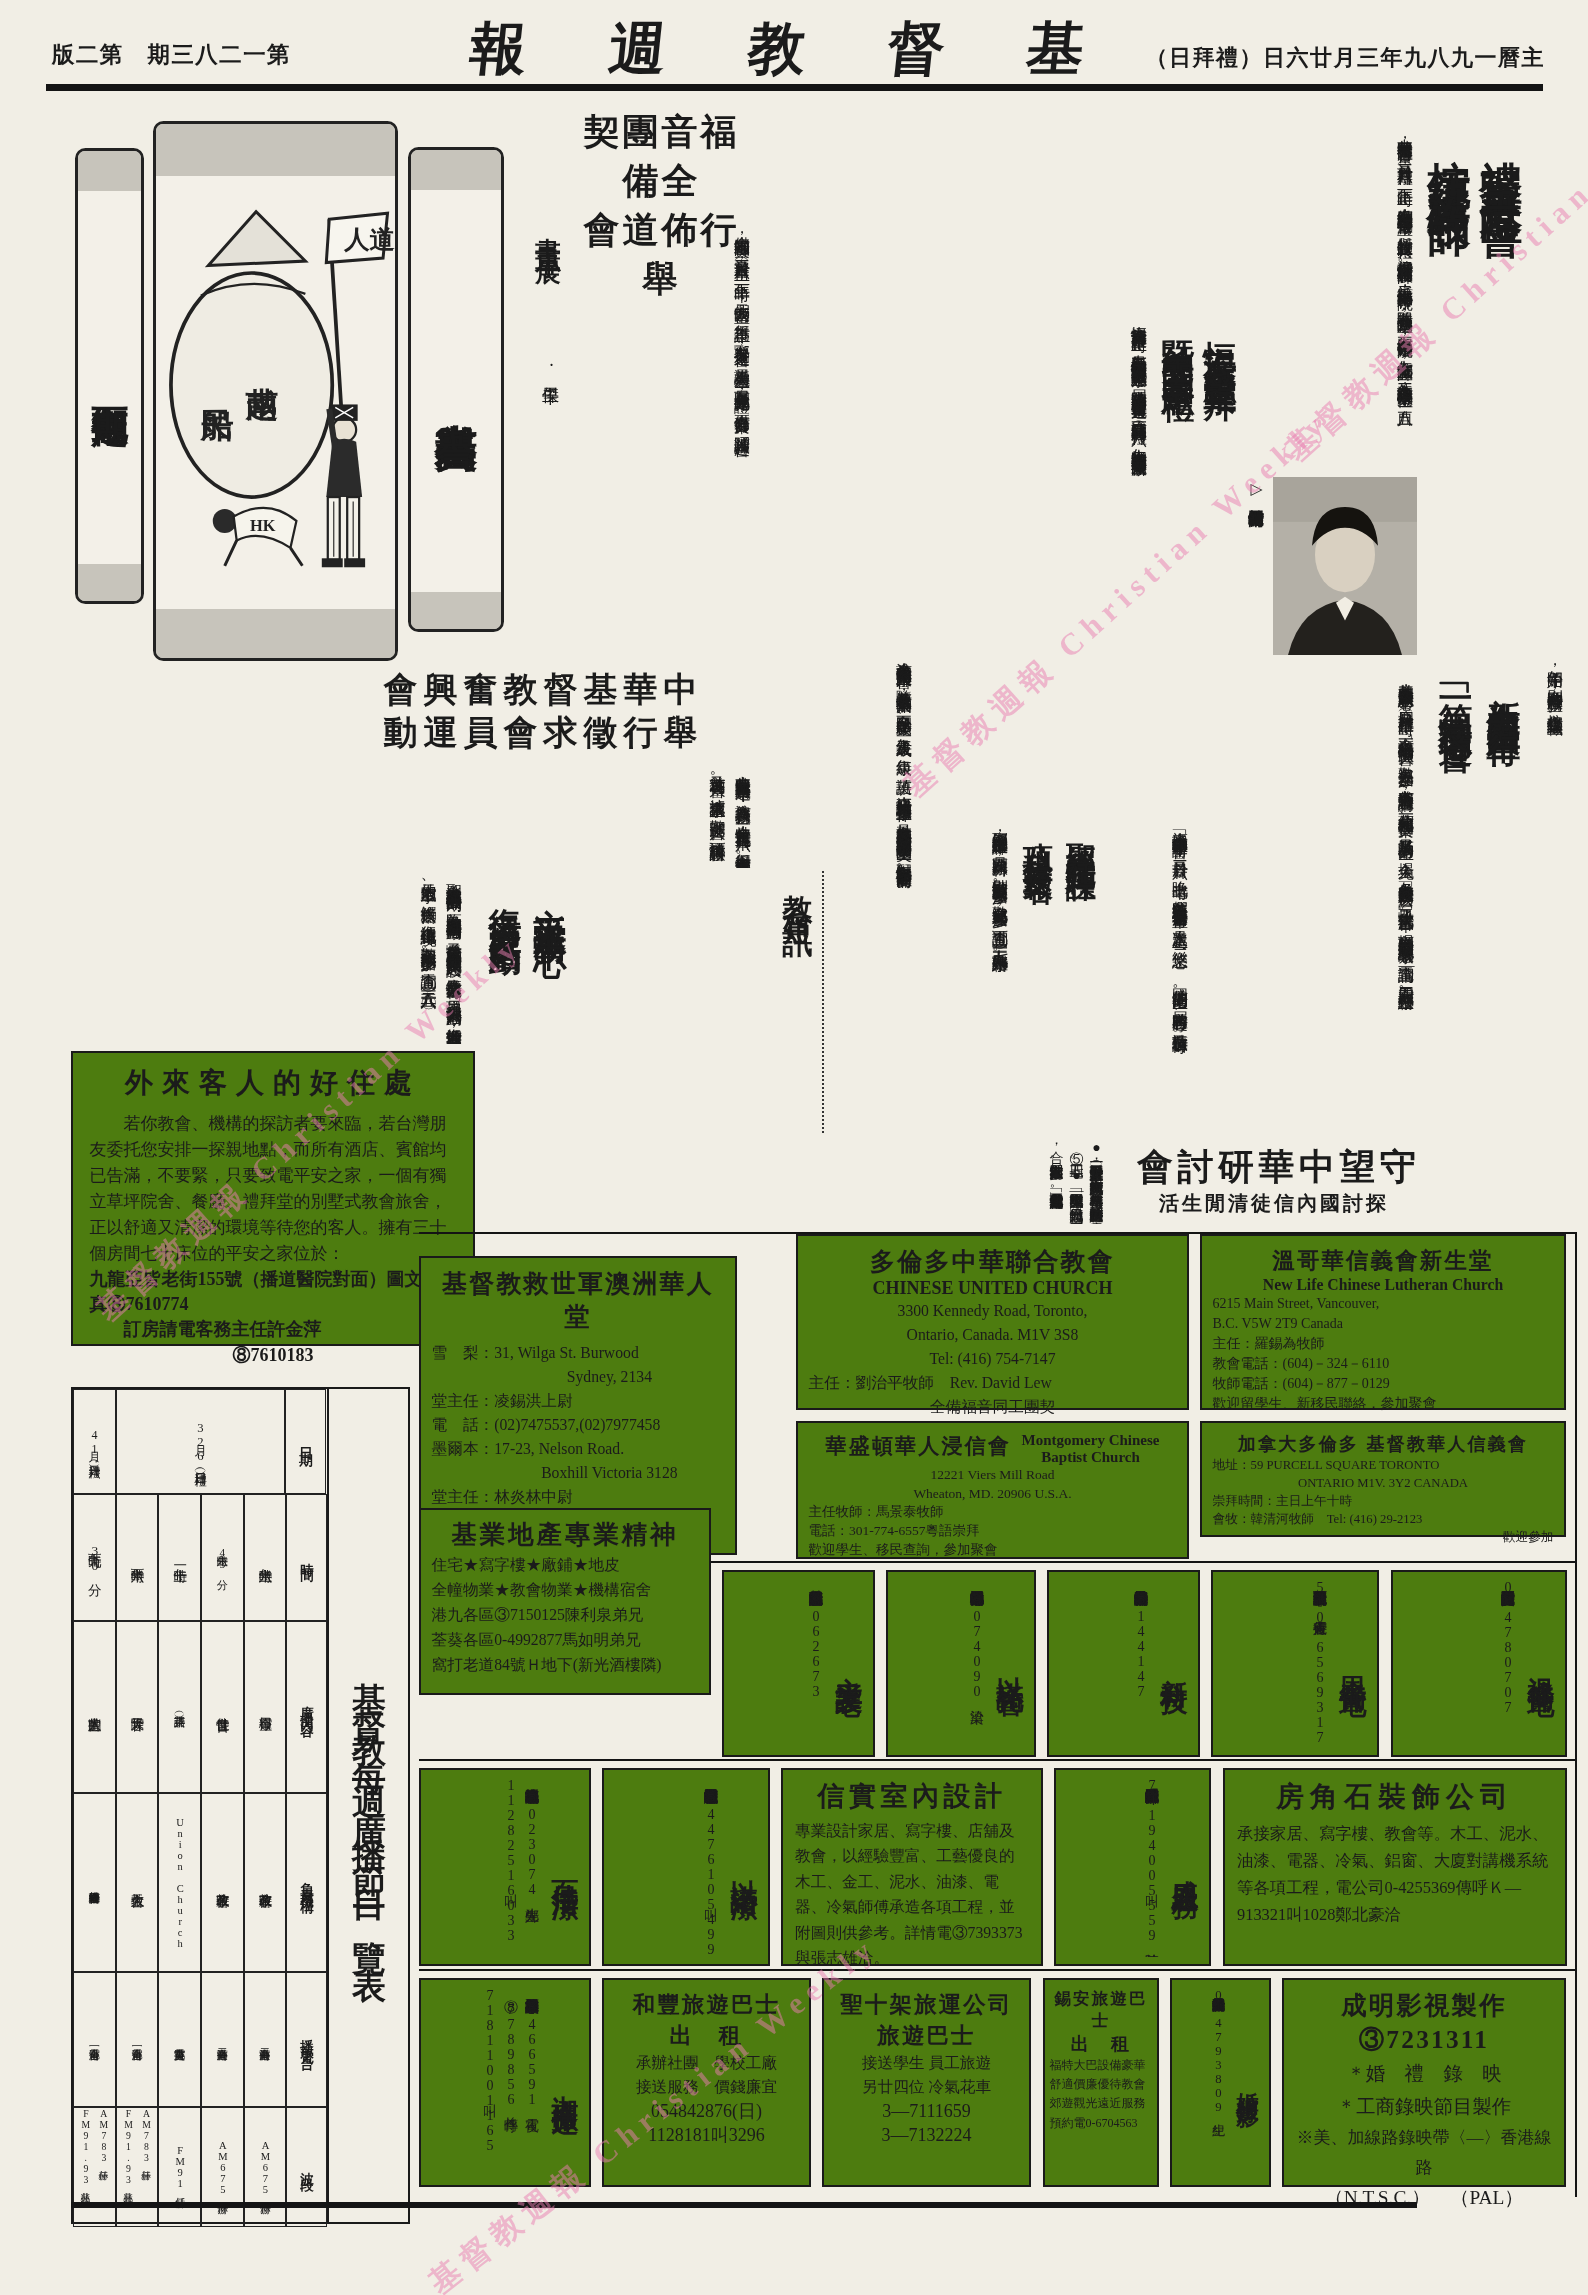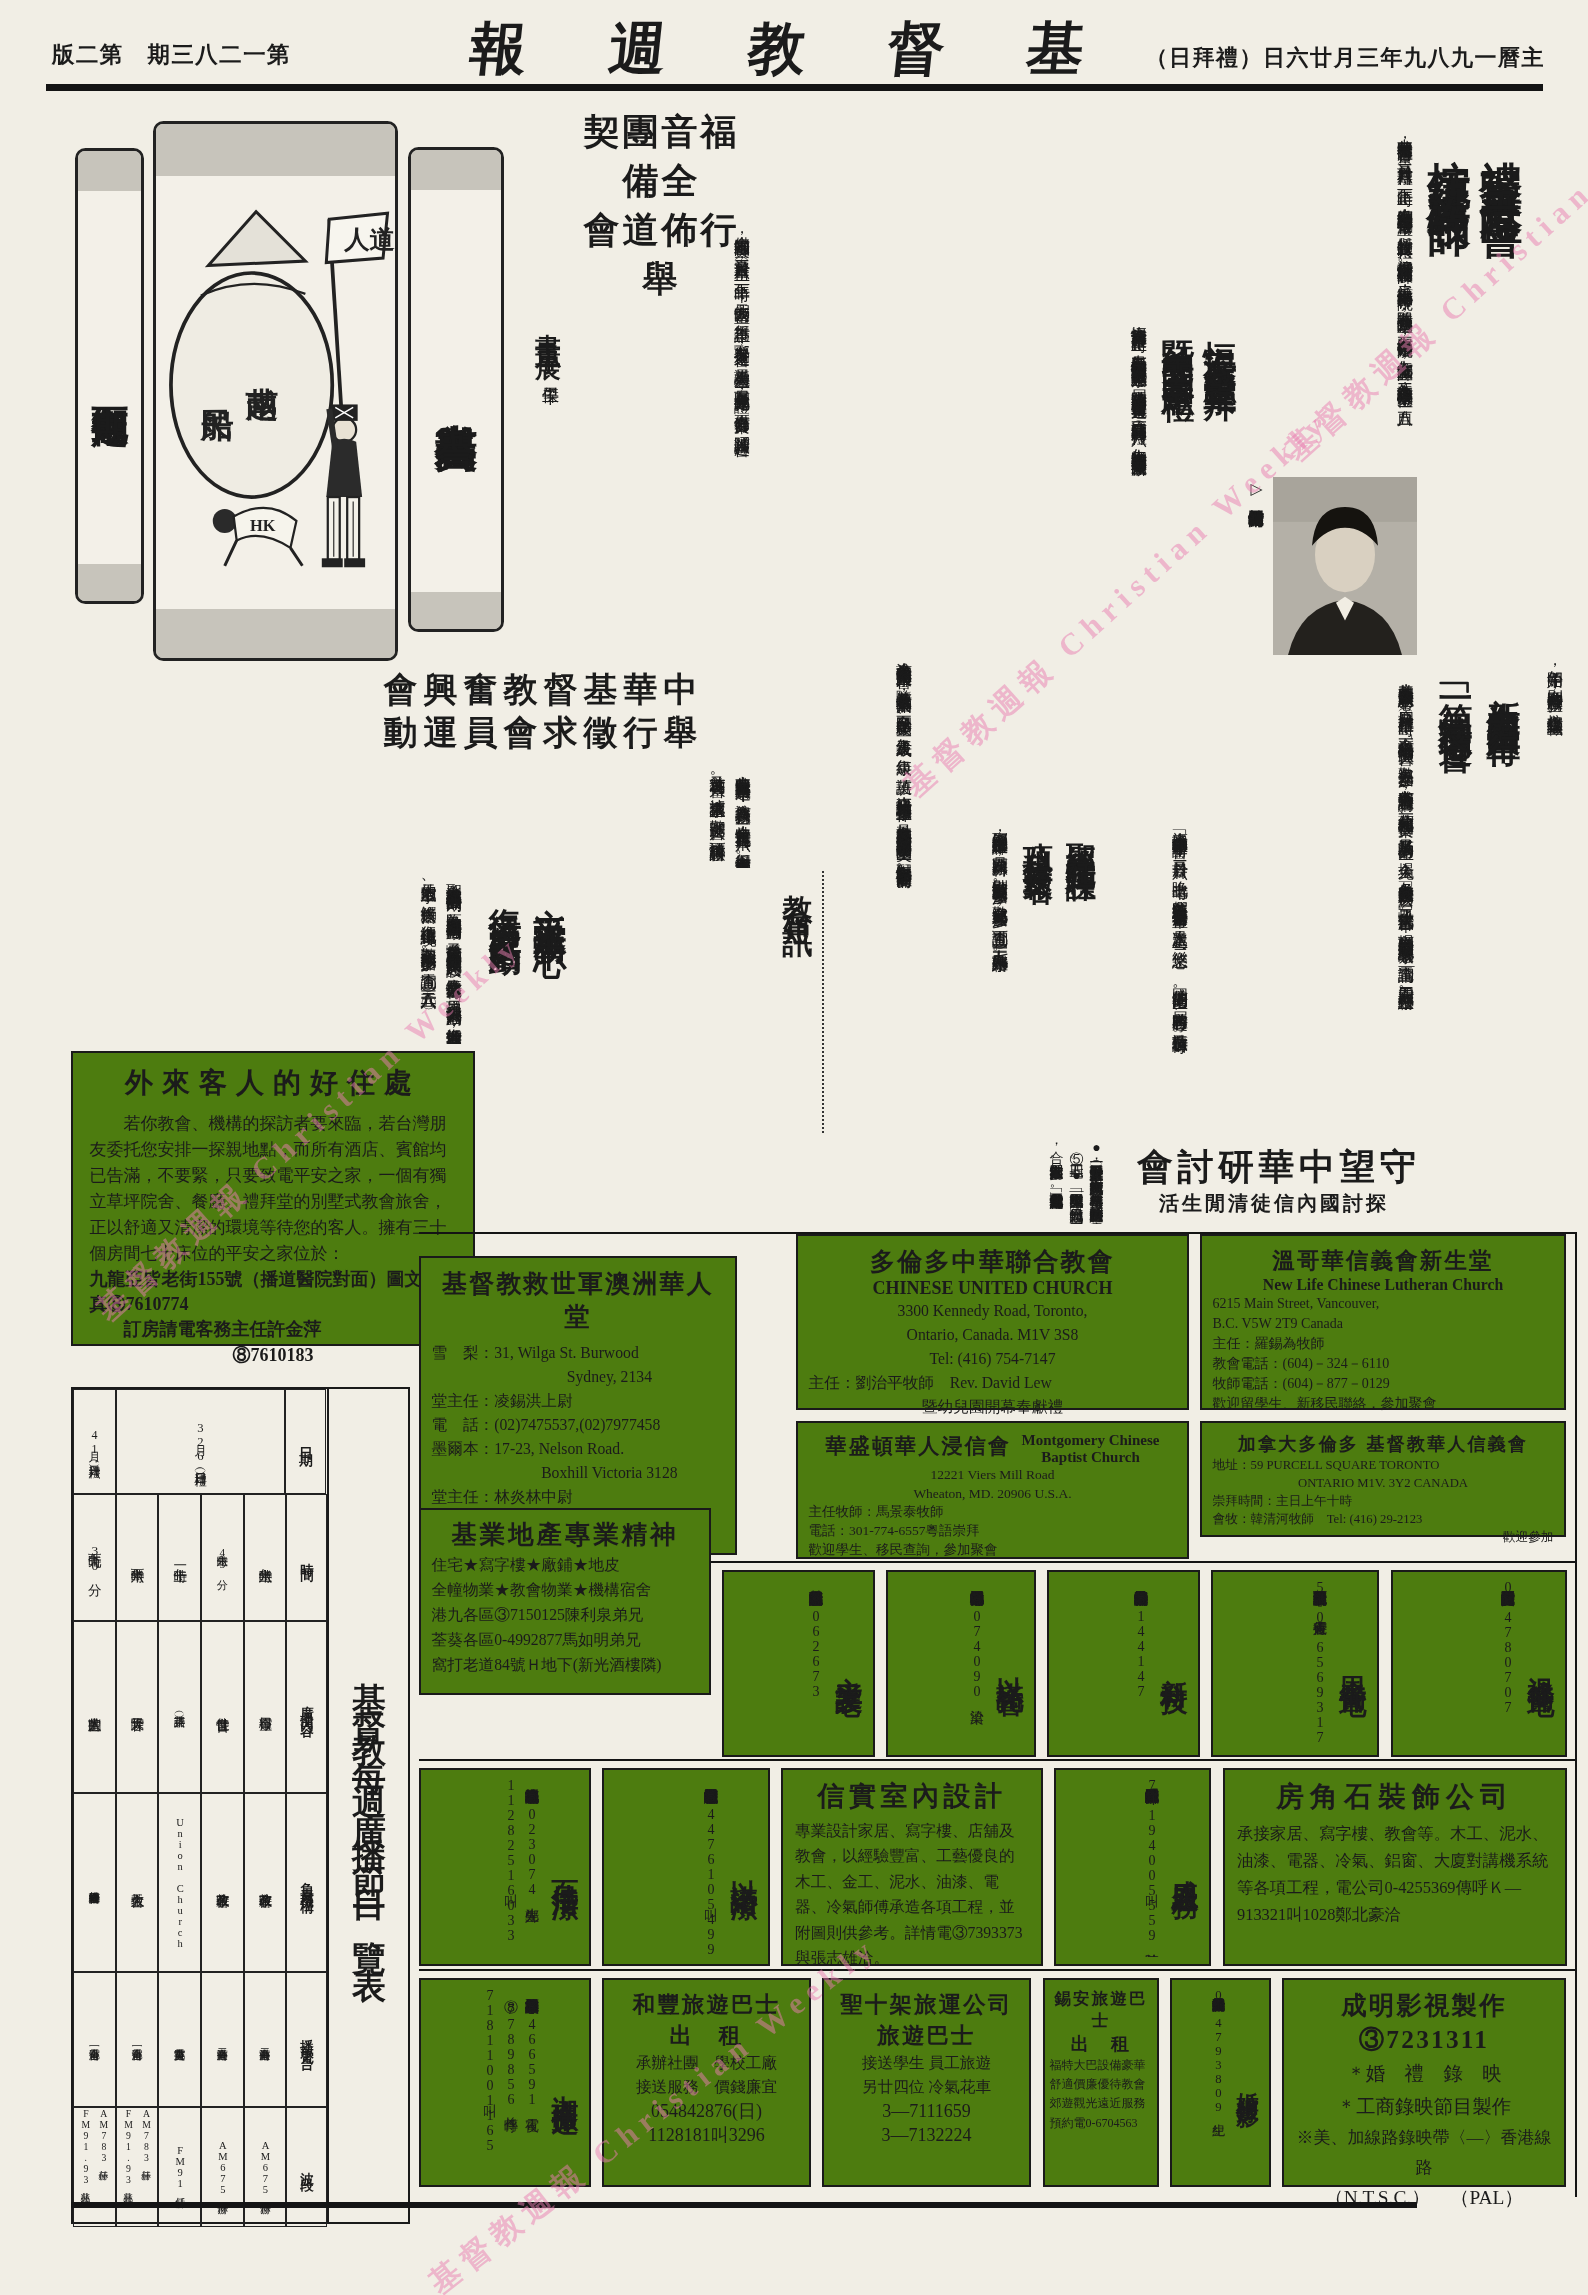--- a/index.html
+++ b/index.html
@@ -8,21 +8,21 @@
   .abs{position:absolute;box-sizing:border-box;}
   .vtxt{writing-mode:vertical-rl;text-orientation:upright;}
   .pre{white-space:pre-line;}
   .clip{overflow:hidden;}
   .bx{border:2.2px solid #1a1a1a;background:#4d7c0f;}
   .rule{background:#141414;}
   .scroll{border:3px solid #222;border-radius:10.5px;background:#f3f0e8;display:flex;flex-direction:column;align-items:center;}
   .scroll .cap{width:100%;height:40px;background:#c7c4bb;border-radius:6.7px 6.7px 0 0;flex:0 0 auto;}
   .scroll .capb{width:100%;height:37px;background:#c7c4bb;border-radius:0 0 6.7px 6.7px;flex:0 0 auto;}
   .scroll .stx{flex:1;display:flex;align-items:center;justify-content:center;font-weight:bold;}
-  .hd{font-weight:bold;letter-spacing:1.5px;text-align:right;}
+  .hd{font-weight:bold;letter-spacing:1.5px;}
   .body-t{font-size:16px;line-height:25.4px;letter-spacing:0.7px;}
   .cad{display:flex;flex-direction:row-reverse;padding:7.5px 6px;gap:4.5px;}
   .cad-t{writing-mode:vertical-rl;text-orientation:upright;font-weight:bold;font-size:27px;letter-spacing:4.5px;flex:0 0 auto;display:flex;justify-content:center;}
   .cad-b{writing-mode:vertical-rl;text-orientation:upright;font-size:14px;line-height:21px;flex:1;overflow:hidden;}
   .hline{font-size:16.4px;line-height:25.4px;}
   .wm{position:absolute;color:rgba(233,126,178,.5);font-size:31px;font-weight:bold;letter-spacing:7.5px;white-space:nowrap;pointer-events:none;font-family:"Liberation Serif",serif;}
   .cell{border:1.1px solid #222;display:flex;align-items:center;justify-content:center;box-sizing:border-box;}
   .cell .vtxt{font-size:13.5px;line-height:18px;max-height:100%;}
   .chad{padding:9px 10.5px;text-align:center;}
   .chad .t{font-size:25px;font-weight:bold;letter-spacing:2.2px;}
@@ -291,21 +291,21 @@
     <div class="l">歡迎學生、移民查詢，參加聚會。</div>
   </div>
 
   <div class="abs bx chad" style="left:796px;top:1234px;width:393px;height:176px;">
     <div class="t">多倫多中華聯合教會</div>
     <div class="e">CHINESE UNITED CHURCH</div>
     <div class="l" style="text-align:center;">3300 Kennedy Road, Toronto,</div>
     <div class="l" style="text-align:center;">Ontario, Canada. M1V 3S8</div>
     <div class="l" style="text-align:center;">Tel: (416) 754-7147</div>
     <div class="l">主任：劉治平牧師　Rev. David Lew</div>
-    <div class="l" style="text-align:center;">暨幼兒園開幕奉獻禮</div>
+    <div class="l" style="text-align:center;">全備福音同工團契</div>
   </div>
 
   <div class="abs bx chad" style="left:1200px;top:1234px;width:366px;height:176px;">
     <div class="t" style="font-size:22.4px;">溫哥華信義會新生堂</div>
     <div class="e" style="font-size:15.7px;">New Life Chinese Lutheran Church</div>
     <div class="l" style="font-size:14px;line-height:20px;">6215 Main Street, Vancouver,</div>
     <div class="l" style="font-size:14px;line-height:20px;">B.C. V5W 2T9 Canada</div>
     <div class="l" style="font-size:14px;line-height:20px;">主任：羅錫為牧師</div>
     <div class="l" style="font-size:14px;line-height:20px;">教會電話：(604)－324－6110</div>
     <div class="l" style="font-size:14px;line-height:20px;">牧師電話：(604)－877－0129</div>

